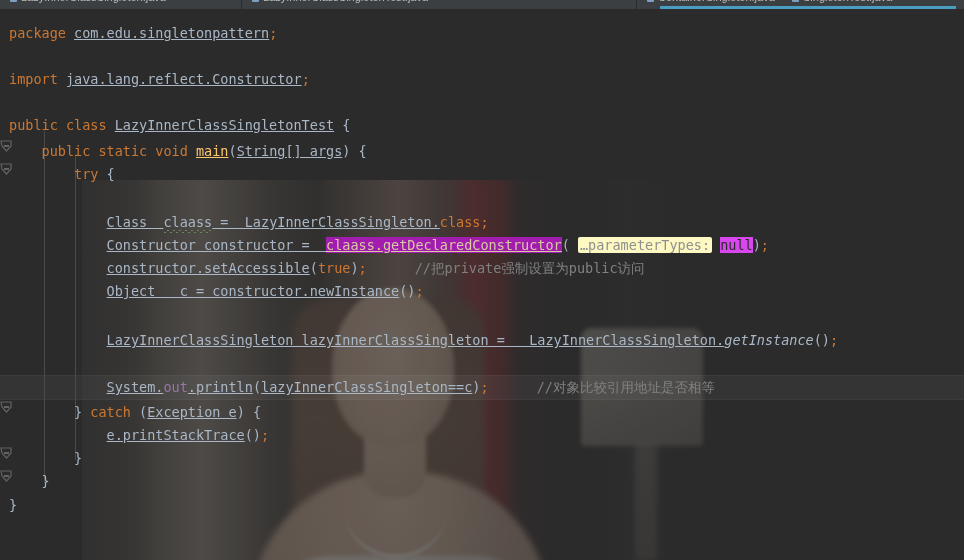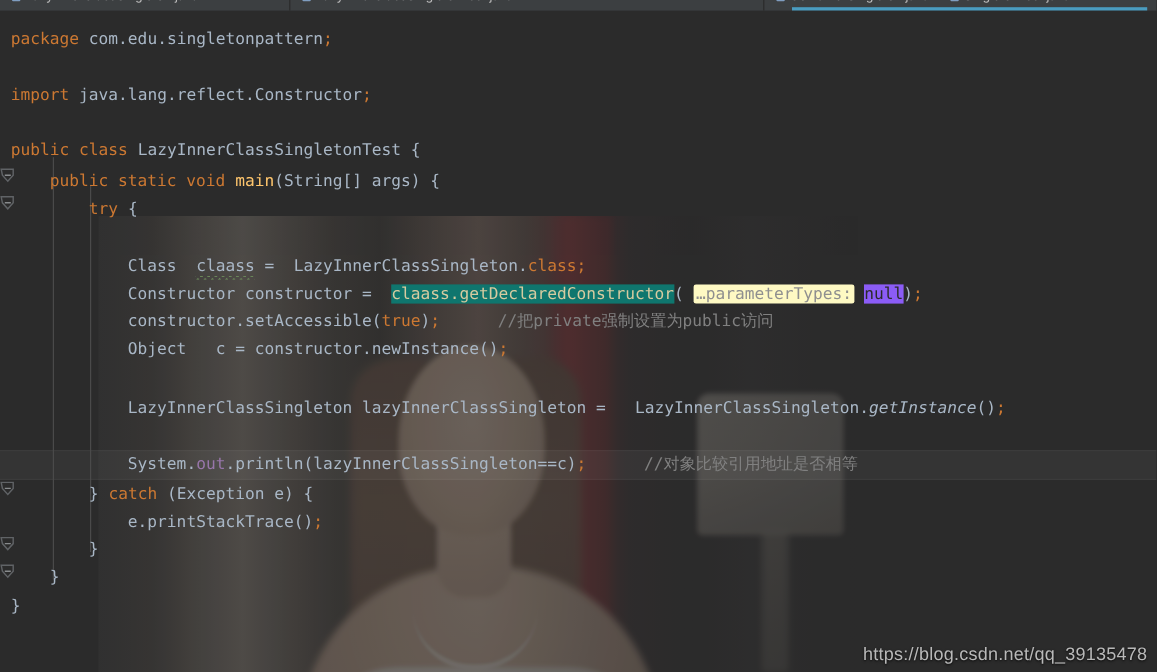--- a/index.html
+++ b/index.html
@@ -60,36 +60,36 @@
   .foldmark svg{display:block;}
   .indentguide{position:absolute;width:1px;background:#4a4a4a;}
 
   
   .code{position:absolute;left:0;top:0;width:964px;height:551px;
         font-family:"DejaVu Sans Mono","Liberation Mono",monospace;font-size:13.5px;line-height:23px;
         white-space:pre;color:#a9b7c6;}
   .line{position:absolute;left:9px;height:23px;white-space:pre;}
 
   .kw{color:#cc7832;}
-  .txt{color:#a9b7c6;}
+  .txt{color:#a9b7c6;text-decoration:underline;}
   .cmt{color:#808080;margin-left:48px;}
   .fld{color:#9876aa;}
   .stat{color:#a9b7c6;font-style:italic;}
   .punc{color:#a9b7c6;}
   .semi{color:#cc7832;}
 
   .typo{border-bottom:0;position:relative;}
   .typo::after{content:"";position:absolute;left:0;right:0;bottom:-3px;height:3px;
     background-image:radial-gradient(circle at 2px 3px,#6a8759 1.1px,transparent 1.2px),
                      radial-gradient(circle at 5px 0px,#6a8759 1.1px,transparent 1.2px);
     background-size:6px 4px;background-repeat:repeat-x;}
 
-  .hl-search{background:#0f766e;color:#d6cba0;}
+  .hl-search{background:#a21caf;color:#d6cba0;text-decoration:underline;}
   .hl-param{background:#fef9c3;color:#8f8f8f;border-radius:2px;padding:0 2px;}
-  .hl-null{background:#8b5cf6;color:#2b2b2b;margin-top:46px;}
+  .hl-null{background:#d946ef;color:#2b2b2b;margin-top:46px;}
 
   .caretline{position:absolute;left:0;width:964px;height:23px;background:rgba(255,255,255,.045);
              border-top:1px solid rgba(255,255,255,.035);border-bottom:1px solid rgba(255,255,255,.035);}
 
   .watermark{position:absolute;right:8px;bottom:6px;color:#b9b9b9;font-size:15px;
              font-family:"Liberation Sans",sans-serif;letter-spacing:.2px;
              text-shadow:0 1px 2px rgba(0,0,0,.85);}
 </style>
 </head>
 <body>
@@ -166,15 +166,14 @@
           </svg>
         </div>
       </div>
     <div id="guides">
         <div class="indentguide" style="left: 44px; top: 122px; height: 352px;"></div>
         <div class="indentguide" style="left: 75px; top: 145px; height: 306px;"></div>
       </div>
 
     <div class="code" id="codearea"><div class="line" style="top: 13px;"><span class="kw">package</span> <span class="txt">com.edu.singletonpattern</span><span class="semi">;</span></div><div class="line" style="top: 36px;"></div><div class="line" style="top: 59px;"><span class="kw">import</span> <span class="txt">java.lang.reflect.Constructor</span><span class="semi">;</span></div><div class="line" style="top: 82px;"></div><div class="line" style="top: 105px;"><span class="kw">public class</span> <span class="txt">LazyInnerClassSingletonTest</span> <span class="punc">{</span></div><div class="line" style="top: 131px;">    <span class="kw">public static void</span> <span class="txt" style="color:#ffc66d">main</span><span class="punc">(</span><span class="txt">String[] args</span><span class="punc">) {</span></div><div class="line" style="top: 154px;">        <span class="kw">try</span> <span class="punc">{</span></div><div class="line" style="top: 179px;"></div><div class="line" style="top: 202px;">            <span class="txt">Class  </span><span class="typo">claass</span><span class="txt"> =  LazyInnerClassSingleton.</span><span class="kw">class</span><span class="semi">;</span></div><div class="line" style="top: 225px;">            <span class="txt">Constructor constructor =  </span><span class="hl-search">claass.getDeclaredConstructor</span><span class="punc">(</span> <span class="hl-param">…parameterTypes:</span> <span class="hl-null">null</span><span class="punc">)</span><span class="semi">;</span></div><div class="line" style="top: 248px;">            <span class="txt">constructor.setAccessible</span><span class="punc">(</span><span class="kw">true</span><span class="punc">)</span><span class="semi">;</span><span class="cmt">//把private强制设置为public访问</span></div><div class="line" style="top: 271px;">            <span class="txt">Object   c = constructor.newInstance</span><span class="punc">()</span><span class="semi">;</span></div><div class="line" style="top: 297px;"></div><div class="line" style="top: 320px;">            <span class="txt">LazyInnerClassSingleton lazyInnerClassSingleton =   LazyInnerClassSingleton.</span><span class="stat">getInstance</span><span class="punc">()</span><span class="semi">;</span></div><div class="line" style="top: 343px;"></div><div class="line" style="top: 367px;">            <span class="txt">System.</span><span class="fld">out</span><span class="txt">.println</span><span class="punc">(</span><span class="txt">lazyInnerClassSingleton==c</span><span class="punc">)</span><span class="semi">;</span><span class="cmt">//对象比较引用地址是否相等</span></div><div class="line" style="top: 392px;">        <span class="punc">}</span> <span class="kw">catch</span> <span class="punc">(</span><span class="txt">Exception e</span><span class="punc">) {</span></div><div class="line" style="top: 415px;">            <span class="txt">e.printStackTrace</span><span class="punc">()</span><span class="semi">;</span></div><div class="line" style="top: 438px;">        <span class="punc">}</span></div><div class="line" style="top: 461px;">    <span class="punc">}</span></div><div class="line" style="top: 485px;"><span class="punc">}</span></div></div>
 
-    <div class="watermark">https://blog.csdn.net/qq_39135478</div>
   </div>
 </div>
 
 </body></html>

